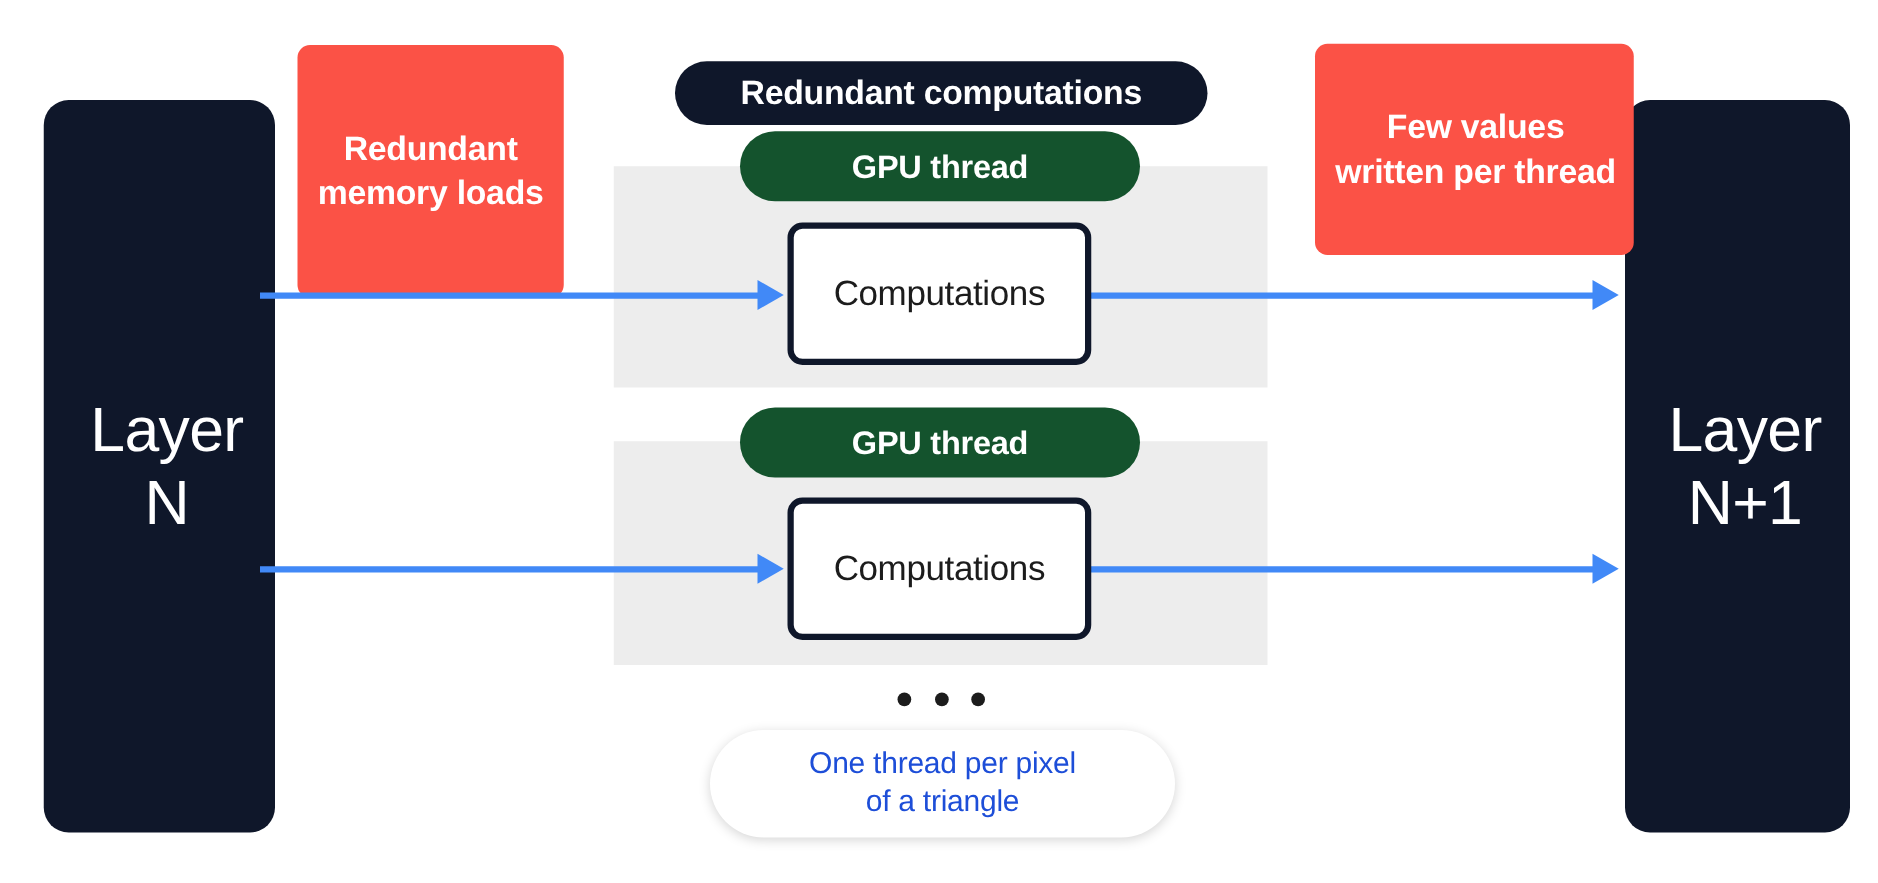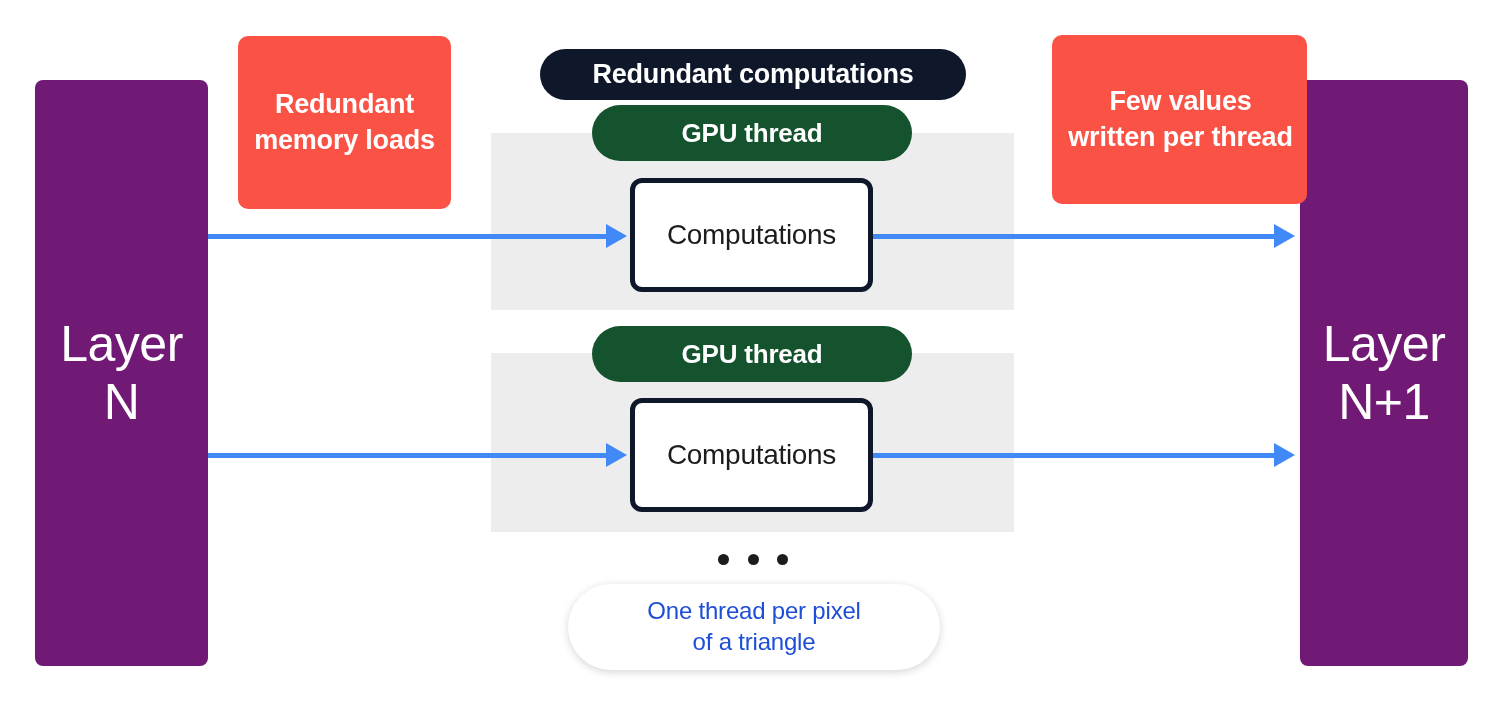--- a/index.html
+++ b/index.html
@@ -17,32 +17,33 @@
     position: relative;
     width: 1502px;
     height: 706px;
     background: #ffffff;
     overflow: hidden;
   }
 
   
   .layer-slab {
     position: absolute;
-    background: #701a75;
-    border-radius: 8px;
+    background: #0f172a;
+    border-radius: 20px;
     display: flex;
     align-items: center;
     justify-content: center;
     color: #ffffff;
     font-size: 50px;
     font-weight: 400;
     line-height: 1.16;
     text-align: center;
     letter-spacing: -0.5px;
     white-space: pre-line;
+    padding-left: 12px;
   }
   #layer-n-slab  { left: 35px;   top: 80px; width: 173px; height: 586px; }
   #layer-n1-slab { left: 1300px; top: 80px; width: 168px; height: 586px; }
 
   
   .thread-band {
     position: absolute;
     left: 491px;
     width: 523px;
     background: #EDEDED;
@@ -60,21 +61,21 @@
     font-weight: bold;
     line-height: 1.3;
     text-align: center;
     display: flex;
     align-items: center;
     justify-content: center;
     padding: 0 14px;
     box-sizing: border-box;
     letter-spacing: -0.2px;
   }
-  #red-memory-loads { left: 238px;  top: 36px; width: 213px; height: 173px; }
+  #red-memory-loads { left: 238px;  top: 36px; width: 213px; height: 202px; }
   #red-few-values   { left: 1052px; top: 35px; width: 255px; height: 169px; padding-left: 16px; }
 
   
   #red-redundant-computations {
     position: absolute;
     left: 540px;
     top: 49px;
     width: 426px;
     height: 51px;
     background: #0f172a;

